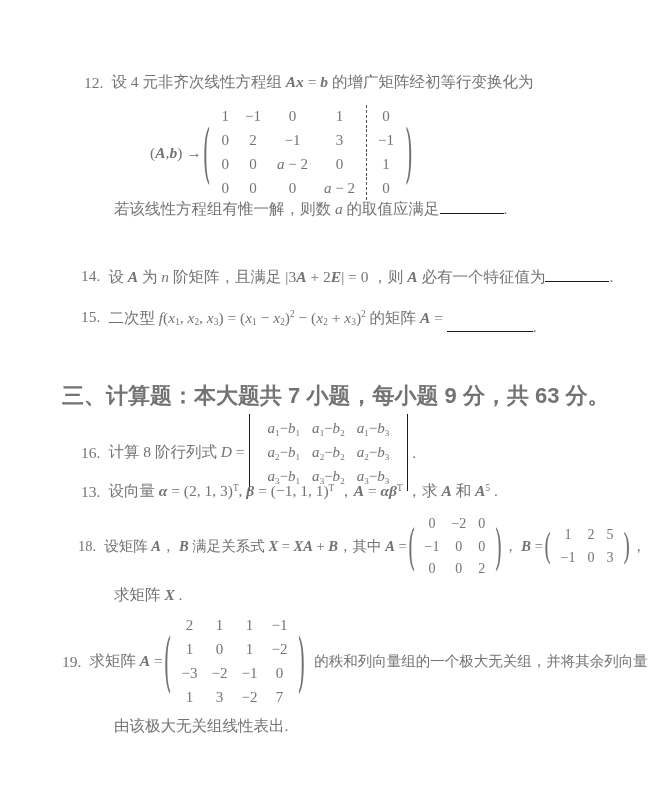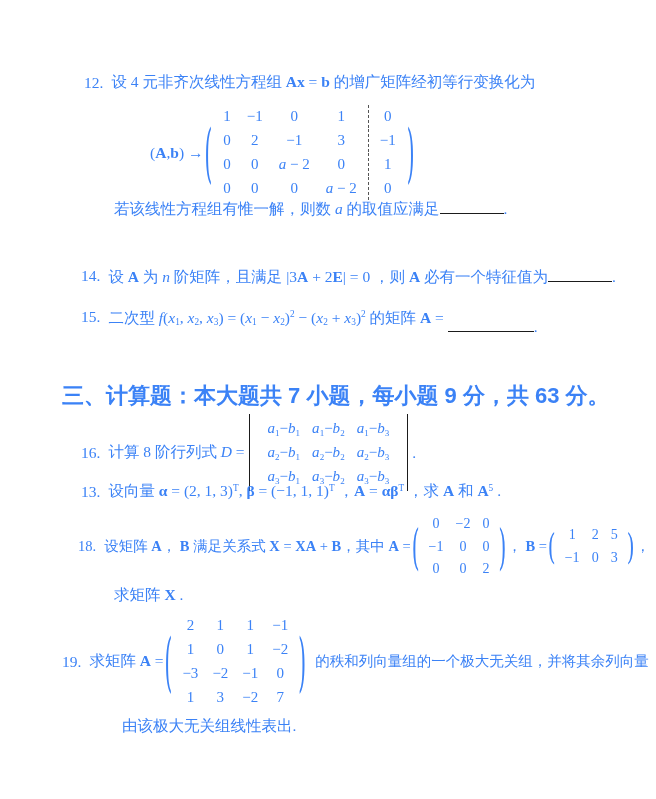--- a/index.html
+++ b/index.html
@@ -1,27 +1,27 @@
 <!DOCTYPE html>
 <html><head>
 <meta charset="utf-8">
 <style>
   html,body{margin:0;padding:0;background:#e8e8e8;}
   .page{
     position:relative;width:656px;height:799px;background:#ffffff;
     font-family:"Liberation Serif","DejaVu Serif",serif;
-    font-size:15.5px;color:#3b82f6;overflow:hidden;margin:0 auto;
+    font-size:15.5px;color:#737373;overflow:hidden;margin:0 auto;
   }
   .block{position:absolute;white-space:nowrap;}
   .row{display:flex;align-items:center;}
   .qnum{margin-right:8px;}
   .heading{font-weight:700;font-size:22px;font-family:"Liberation Sans","DejaVu Sans",sans-serif;}
   
   .seg-i{font-style:italic;}
-  .seg-bi{font-weight:700;}
+  .seg-bi{font-style:italic;font-weight:700;}
   .seg-sub{font-size:0.60em;vertical-align:-0.28em;}
   .seg-sup{font-size:0.60em;vertical-align:0.55em;}
   .seg-blank{display:inline-block;height:1.0em;border-bottom:1.3px solid #1b1b1b;}
   .seg-low{display:inline-block;transform:translateY(9px);}
   
   .matrix{display:inline-flex;align-items:center;}
   .paren{display:inline-block;font-size:20px;line-height:1;transform:scaleY(var(--s,1));
          font-family:"DejaVu Serif",serif;font-weight:400;margin:0 1px;}
   .mat-grid{display:inline-grid;align-items:center;row-gap:1px;padding:2px 2px;}
   .mat-cell{padding:1px 8px;text-align:center;line-height:1.4;font-size:0.97em;}
@@ -174,17 +174,17 @@
           <span class="mat-cell">0</span>
           <span class="mat-cell">1</span>
           <span class="mat-cell">3</span>
           <span class="mat-cell">−2</span>
           <span class="mat-cell">7</span>
         </div>
         <span class="paren" style="--s: 3.2;">)</span>
       </div>
     <span class="q19-tail"><span>的秩和列向量组的一个极大无关组，并将其余列向量</span></span>
   </div>
-  <div class="block row" style="left:122px;top:716px">
+  <div class="block row" style="left:114px;top:716px">
     <span><span>由该极大无关组线性表出.</span></span>
   </div>
 
 </div>
 
 </body></html>

